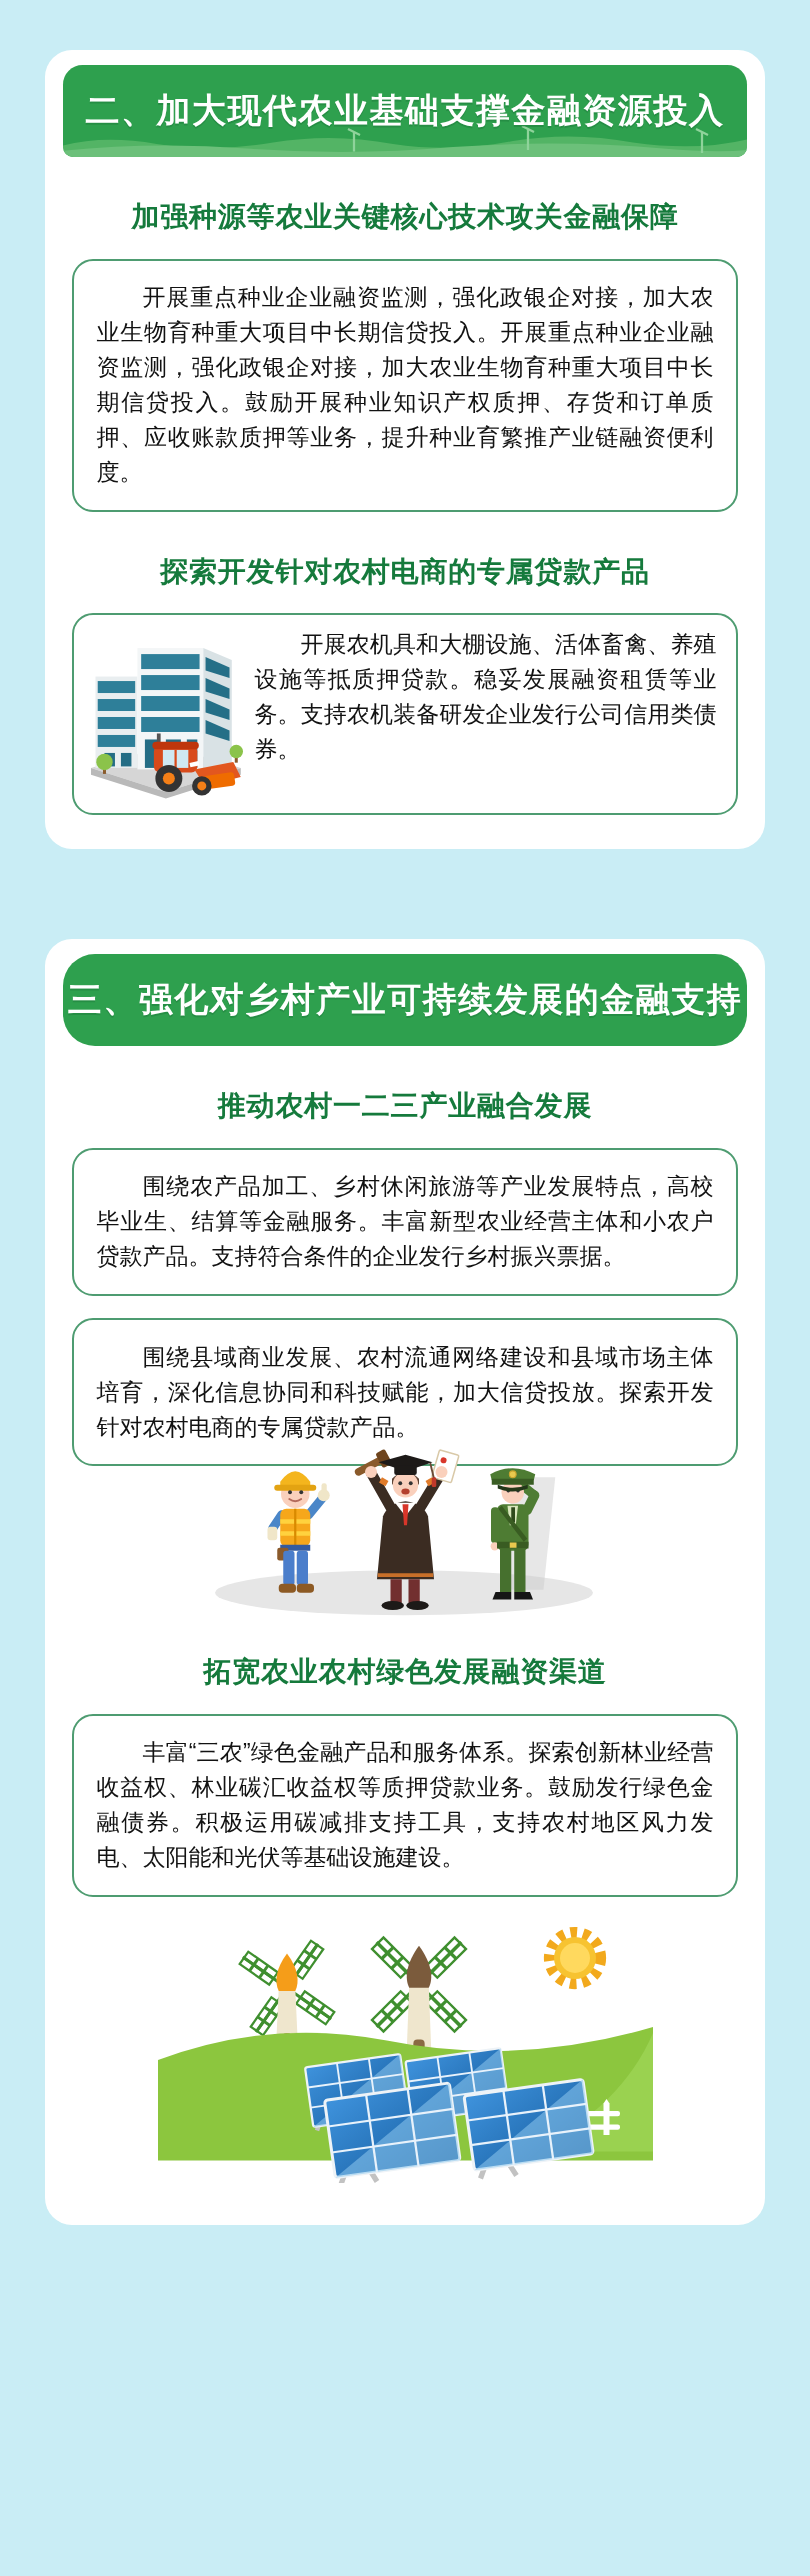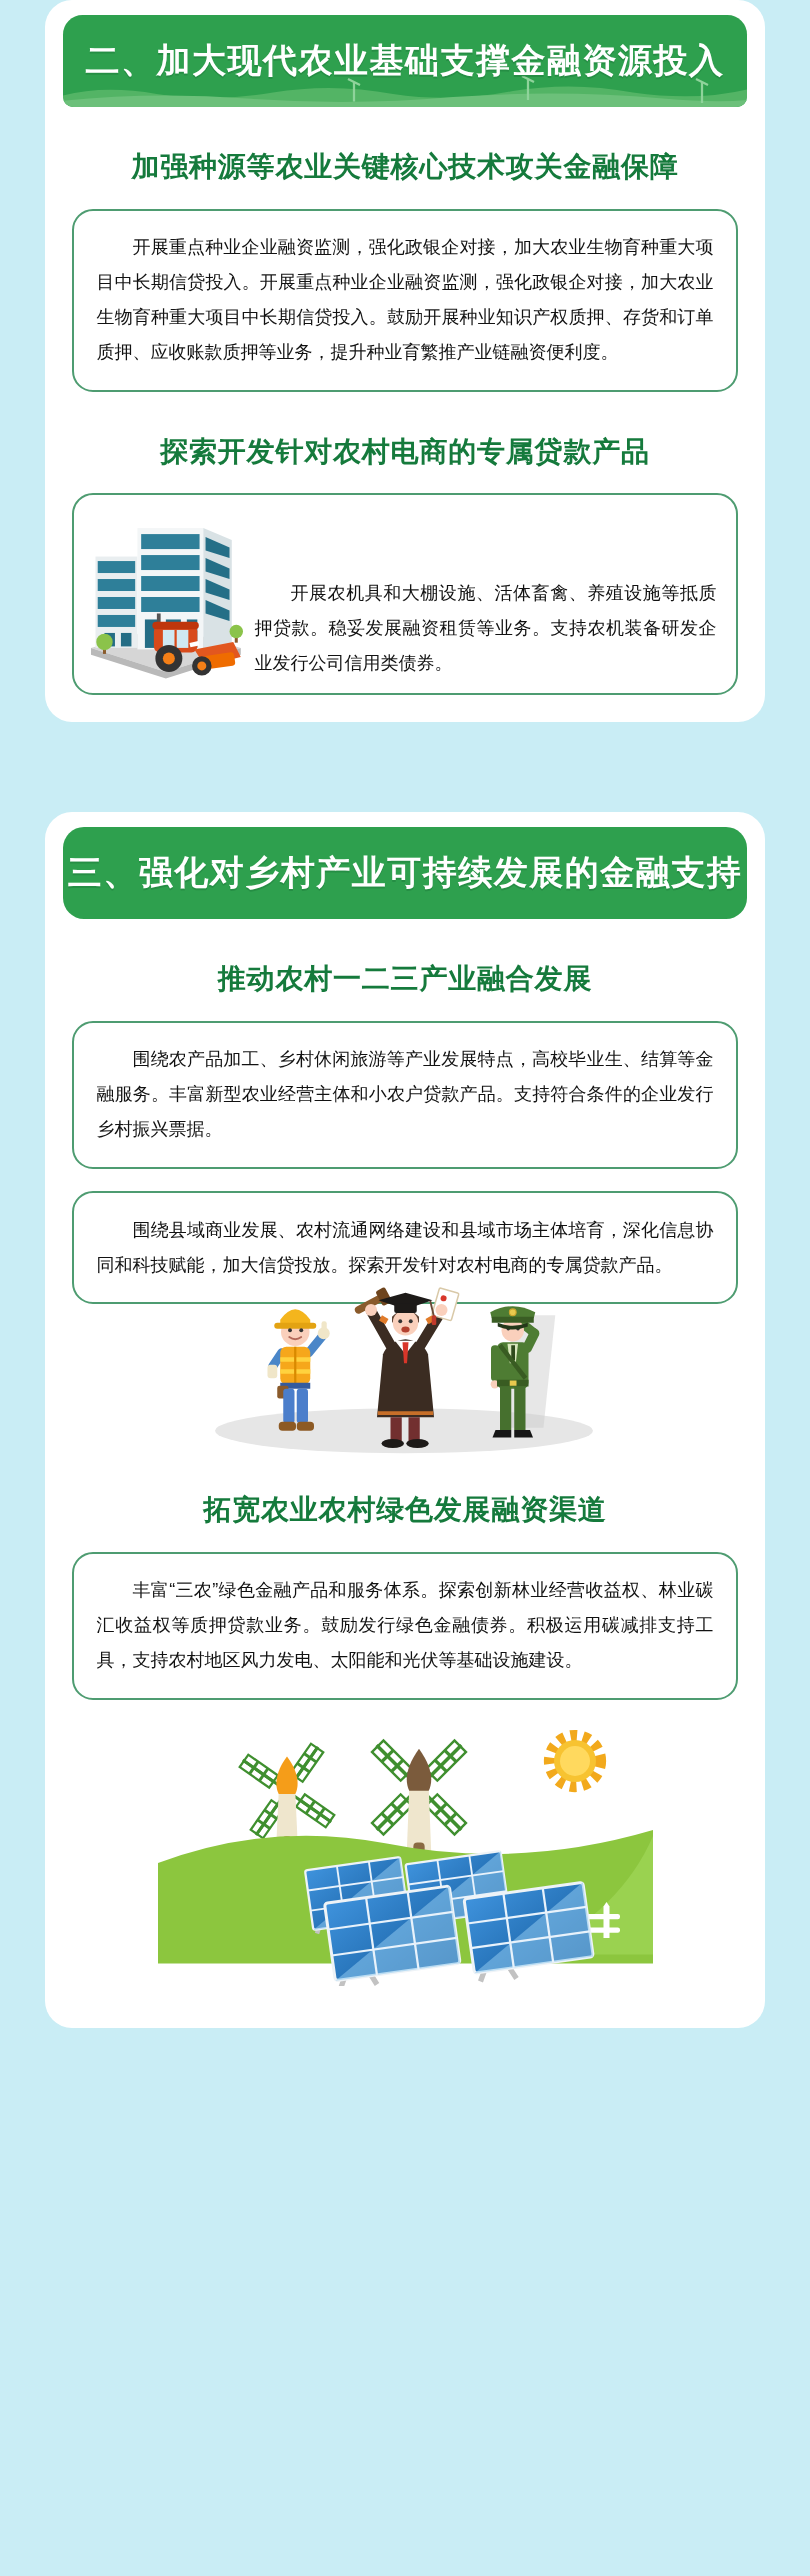--- a/index.html
+++ b/index.html
@@ -9,45 +9,45 @@
   *{box-sizing:border-box;}
   html,body{margin:0;padding:0;}
   body{
     width:810px; background:var(--bg-blue);
     font-family:"Liberation Sans","DejaVu Sans",sans-serif;
   }
   .card{
     width:720px; margin:0 auto; background:var(--card-white);
     border-radius:27px; overflow:hidden;
   }
-  .card.first{padding-bottom:27px;}
+  .card.first{margin-top:50px; padding-bottom:34px;}
   .card.second{margin-top:90px; padding-bottom:42px; margin-bottom:66px;}
   .banner{
     position:relative; margin:15px 18px 0; height:92px;
     background:var(--banner-green); border-radius:19.5px 19.5px 10.5px 10.5px;
     display:flex; align-items:center; justify-content:center; overflow:hidden;
   }
   .banner-text{
     position:relative; z-index:2; color:#fff; font-size:34px; font-weight:bold;
     letter-spacing:1.5px; text-shadow:0 2.3px 0 rgba(0,60,25,.18); white-space:nowrap;
   }
   .banner .hills{position:absolute; left:0; bottom:0; width:100%; height:31.5px; z-index:1;}
   .subtitle{
     margin:41px 15px 0; text-align:center; color:var(--subtitle-green);
     font-size:28px; font-weight:bold; letter-spacing:0.8px;
   }
   .box{
     margin:22.5px 27px 0; border:2.3px solid var(--box-border-green);
     border-radius:21px; padding:19.5px 22.5px; background:#fff;
   }
   .box p{
-    margin:0; font-size:18px; line-height:35px; color:var(--body-text);
+    margin:0; font-size:23px; line-height:35px; color:var(--body-text);
     text-align:justify; text-indent:2em;
   }
-  .box-flex{display:flex; align-items:flex-end; gap:9px; padding:12px 19.5px 12px 10.5px;}
+  .box-flex{display:flex; align-items:flex-start; gap:9px; padding:12px 19.5px 12px 10.5px;}
   .box-flex p{flex:1;}
   .box-flex .illus{flex:0 0 auto;}
   .figures-wrap{width:405px; margin:-34px auto 0; position:relative; z-index:3;}
   .figures-wrap svg{display:block;}
   .energy-wrap{width:495px; margin:16.5px auto 0;}
   .energy-wrap svg{display:block;}
 </style>
 </head>
 <body>
 
@@ -133,21 +133,21 @@
           <circle cx="156" cy="212" r="6" fill="#f57f17"></circle>
         <rect x="140" y="180" width="12" height="6" fill="#fff" transform="rotate(-12 146 183)"></rect>
       </g>
     </svg>
     <p>开展农机具和大棚设施、活体畜禽、养殖设施等抵质押贷款。稳妥发展融资租赁等业务。支持农机装备研发企业发行公司信用类债券。</p>
   </div>
 </div>
 
 <div class="card second">
 
-  <div class="banner" style="border-radius:21px;font-family:Liberation Serif, serif;">
+  <div class="banner" style="border-radius:32px;font-family:Liberation Serif, serif;">
     <span class="banner-text">三、强化对乡村产业可持续发展的金融支持</span>
   </div>
 
   <h2 class="subtitle">推动农村一二三产业融合发展</h2>
   <div class="box">
     <p>围绕农产品加工、乡村休闲旅游等产业发展特点，高校毕业生、结算等金融服务。丰富新型农业经营主体和小农户贷款产品。支持符合条件的企业发行乡村振兴票据。</p>
   </div>
 
   <div class="box">
     <p>围绕县域商业发展、农村流通网络建设和县域市场主体培育，深化信息协同和科技赋能，加大信贷投放。探索开发针对农村电商的专属贷款产品。</p>

